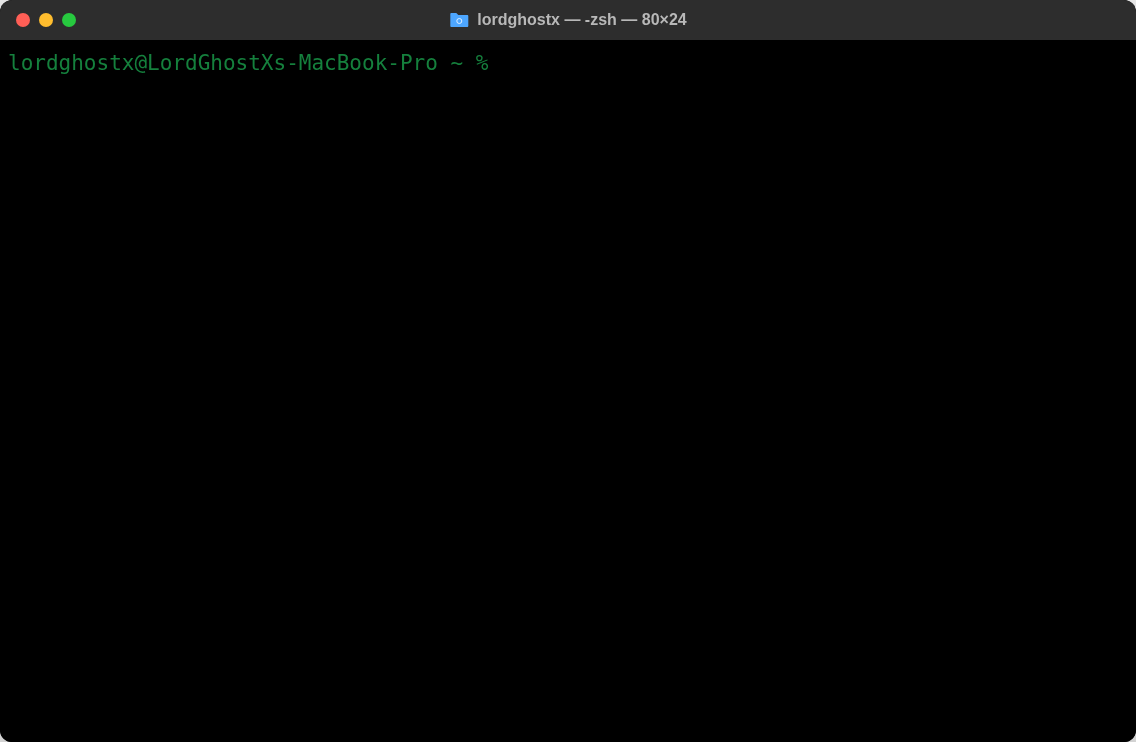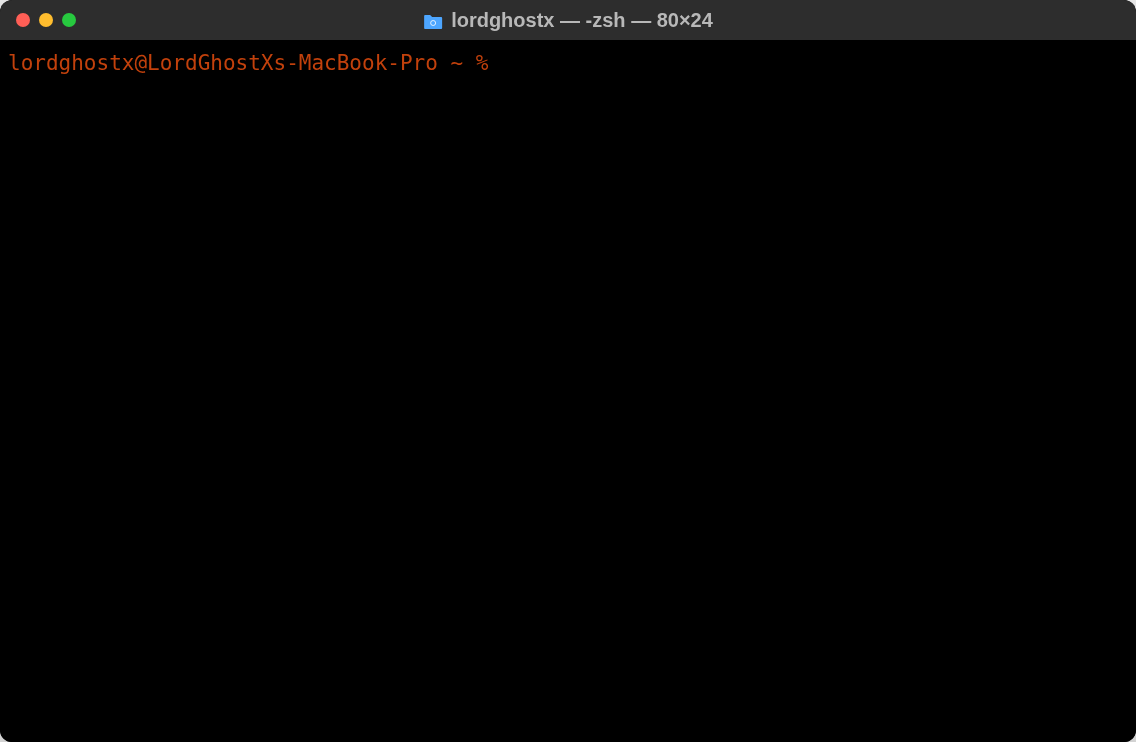--- a/index.html
+++ b/index.html
@@ -65,21 +65,21 @@
     
     .title-content {
       position: absolute;
       left: 50%;
       transform: translateX(-50%);
       display: flex;
       align-items: center;
       gap: 8px;
       color: #b8b8b8;
       font-family: -apple-system, BlinkMacSystemFont, "Helvetica Neue", sans-serif;
-      font-size: 20px;
+      font-size: 16px;
       font-weight: 600;
     }
     
     .folder-icon {
       width: 20px;
       height: 16px;
       display: inline-block;
     }
     
     .terminal-body {
@@ -90,21 +90,21 @@
       font-size: 21px;
       line-height: 1.3;
     }
     
     .prompt-line {
       display: flex;
       align-items: baseline;
     }
     
     .prompt-text {
-      color: #c2410c;
+      color: #15803d;
       white-space: pre;
     }
   </style>
 </head>
 <body>
 
 <div class="terminal-window">
   <div class="title-bar">
     <div class="traffic-lights">
       <div class="traffic-light red"></div>

